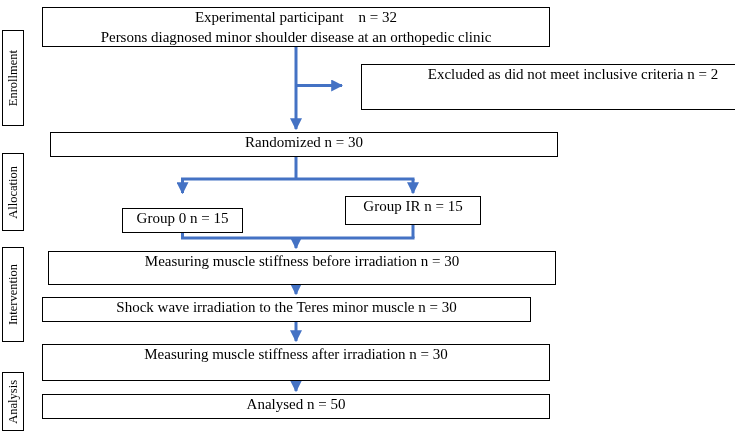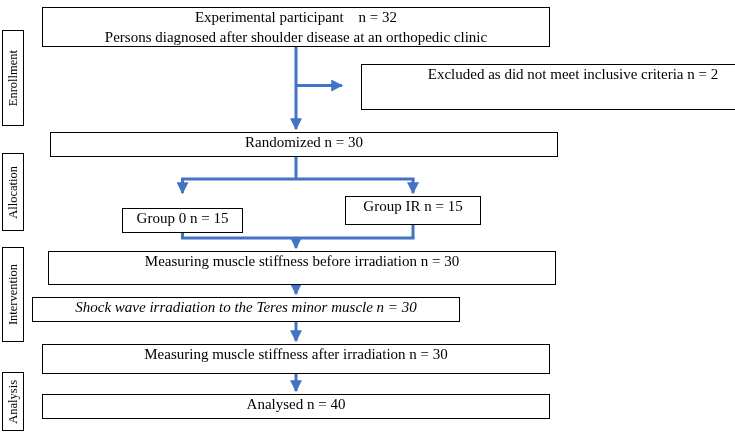--- a/index.html
+++ b/index.html
@@ -36,22 +36,22 @@
     white-space: nowrap;
   }
 
   
   .b-participant   { left: 42px;  top: 7px;   width: 508px; height: 40px; }
   .b-excluded      { left: 345px; top: 64px;  width: 424px; height: 46px; margin-left: 16px; }
   .b-randomized    { left: 42px;  top: 132px; width: 508px; height: 25px; margin-left: 8px; }
   .b-group0        { left: 122px; top: 208px; width: 121px; height: 25px; }
   .b-groupir       { left: 345px; top: 196px; width: 136px; height: 29px; }
   .b-before        { left: 48px;  top: 251px; width: 508px; height: 34px; }
-  .b-irradiation   { left: 32px;  top: 297px; width: 428px; height: 25px; font-style: italic; }
-  .b-after         { left: 42px;  top: 344px; width: 508px; height: 30px; }
+  .b-irradiation   { left: 42px;  top: 297px; width: 489px; height: 25px; }
+  .b-after         { left: 42px;  top: 344px; width: 508px; height: 37px; }
   .b-analysed      { left: 42px;  top: 394px; width: 508px; height: 25px; }
 
   .s-enrollment    { top: 30px;  height: 96px; }
   .s-allocation    { top: 153px; height: 78px; }
   .s-intervention  { top: 247px; height: 95px; }
   .s-analysis      { top: 372px; height: 59px; }
 
   svg.arrows { position: absolute; left: 0; top: 0; pointer-events: none; }
 </style>
 </head>
@@ -93,21 +93,21 @@
   </div>
   <div class="stage s-intervention">
     <span>Intervention</span>
   </div>
   <div class="stage s-analysis">
     <span>Analysis</span>
   </div>
 
   <div class="box b-participant">
     <div class="ln">Experimental participant    n = 32</div>
-    <div class="ln">Persons diagnosed after shoulder disease at an orthopedic clinic</div>
+    <div class="ln">Persons diagnosed minor shoulder disease at an orthopedic clinic</div>
   </div>
 
   <div class="box b-excluded">
     <div class="ln">Excluded as did not meet inclusive criteria n = 2</div>
   </div>
 
   <div class="box b-randomized">
     <div class="ln">Randomized n = 30</div>
   </div>
 
@@ -125,16 +125,16 @@
 
   <div class="box b-irradiation">
     <div class="ln">Shock wave irradiation to the Teres minor muscle n = 30</div>
   </div>
 
   <div class="box b-after">
     <div class="ln">Measuring muscle stiffness after irradiation n = 30</div>
   </div>
 
   <div class="box b-analysed">
-    <div class="ln">Analysed n = 40</div>
+    <div class="ln">Analysed n = 50</div>
   </div>
 
 </div>
 
 </body></html>

